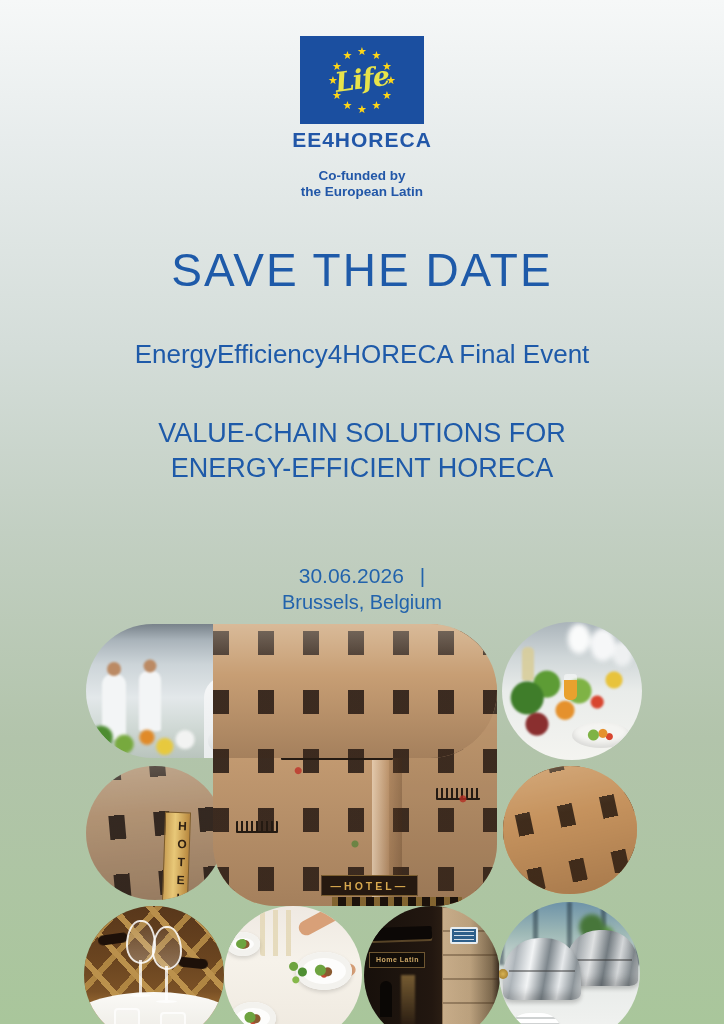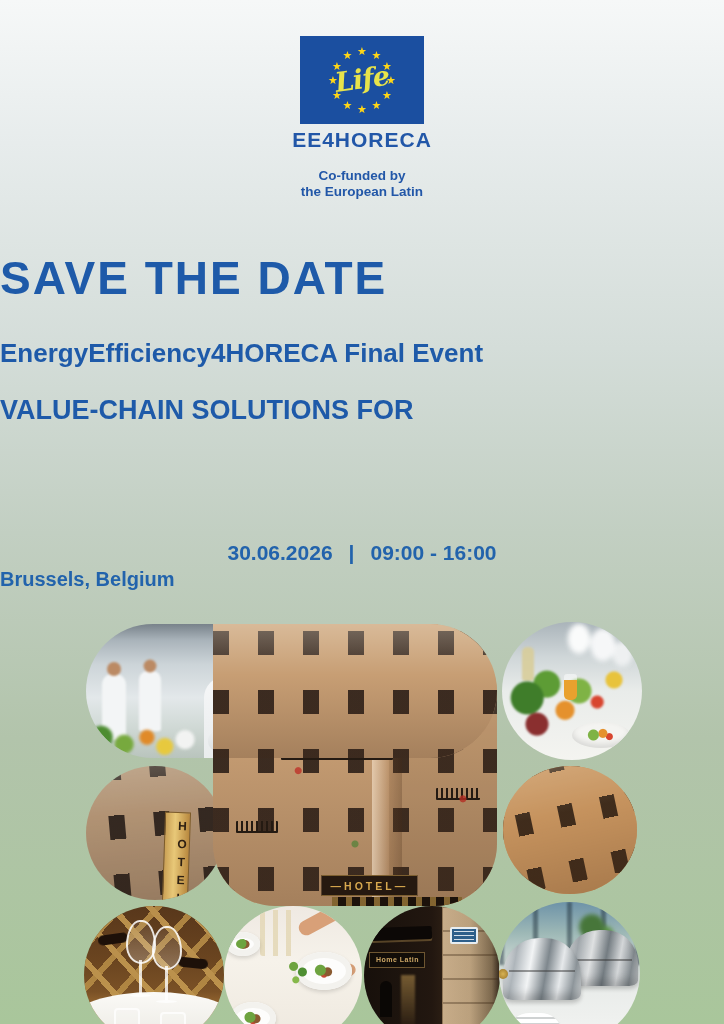--- a/index.html
+++ b/index.html
@@ -8,21 +8,21 @@
     background:linear-gradient(180deg,#f6f8f8 0%,#e7ecec 14%,#d4ddd9 34%,#c2cfc2 52%,#b2c4ab 72%,#a9c69b 100%);}
   
   .logo{position:absolute;top:36px;left:0;width:100%;display:flex;flex-direction:column;align-items:center;}
   .flag{position:relative;width:124px;height:88px;background:#1b4fa0;}
   .star{position:absolute;color:#ffd617;font-size:11px;line-height:1;transform:translate(-50%,-50%);}
   .life{position:absolute;left:50%;top:50%;transform:translate(-50%,-54%) rotate(-8deg);
     font-family:"DejaVu Serif",serif;font-style:italic;font-weight:bold;font-size:27px;color:#e7e34b;letter-spacing:-1px;}
   .program{margin-top:4px;font-size:21px;font-weight:bold;letter-spacing:1px;color:#2257a8;}
   .cofunded{margin-top:16px;font-size:13.5px;font-weight:bold;line-height:1.18;color:#2257a8;text-align:center;}
   
-  .tcenter{position:absolute;left:0;width:100%;text-align:left;color:#1e5aa9;font-weight:bold;}
+  .tcenter{position:absolute;left:0;width:100%;text-align:center;color:#1e5aa9;font-weight:normal;margin-top:23px;}
   .title{top:220px;font-size:46px;letter-spacing:2px;}
   .subtitle{top:316px;font-size:26px;}
   .headline{top:393px;font-size:27px;line-height:35px;}
   .when{top:541px;font-size:21px;color:#2263ac;display:flex;justify-content:center;gap:16px;}
   .where{top:568px;font-size:20px;color:#2263ac;}
   
   .shape{position:absolute;overflow:hidden;}
   .pill{left:86px;top:624px;width:411px;height:134px;border-radius:67px;z-index:2;}
   .c-main{left:213px;top:624px;width:284px;height:282px;border-radius:0 70px 62px 62px;z-index:1;}
   .c-salad{left:502px;top:622px;width:140px;height:138px;border-radius:50%;}
@@ -205,25 +205,25 @@
     <div class="cofunded">
       <div>Co-funded by</div>
       <div>the European Latin</div>
     </div>
   </header>
 
   <h1 class="tcenter title">SAVE THE DATE</h1>
   <h2 class="tcenter subtitle">EnergyEfficiency4HORECA Final Event</h2>
   <div class="tcenter headline">
     <div>VALUE-CHAIN SOLUTIONS FOR</div>
+    <div>ENERGY-EFFICIENT HORECA</div>
   </div>
   <div class="tcenter when">
     <span>30.06.2026</span>
     <span>|</span>
-    <span>09:00 - 16:00</span>
   </div>
   <div class="tcenter where">Brussels, Belgium</div>
 
   <div class="collage">
 
     <div class="shape pill">
       <div class="kitchen">
         <div class="cook cook1"></div>
         <div class="cook cook2"></div>
         <div class="kfood"></div>

